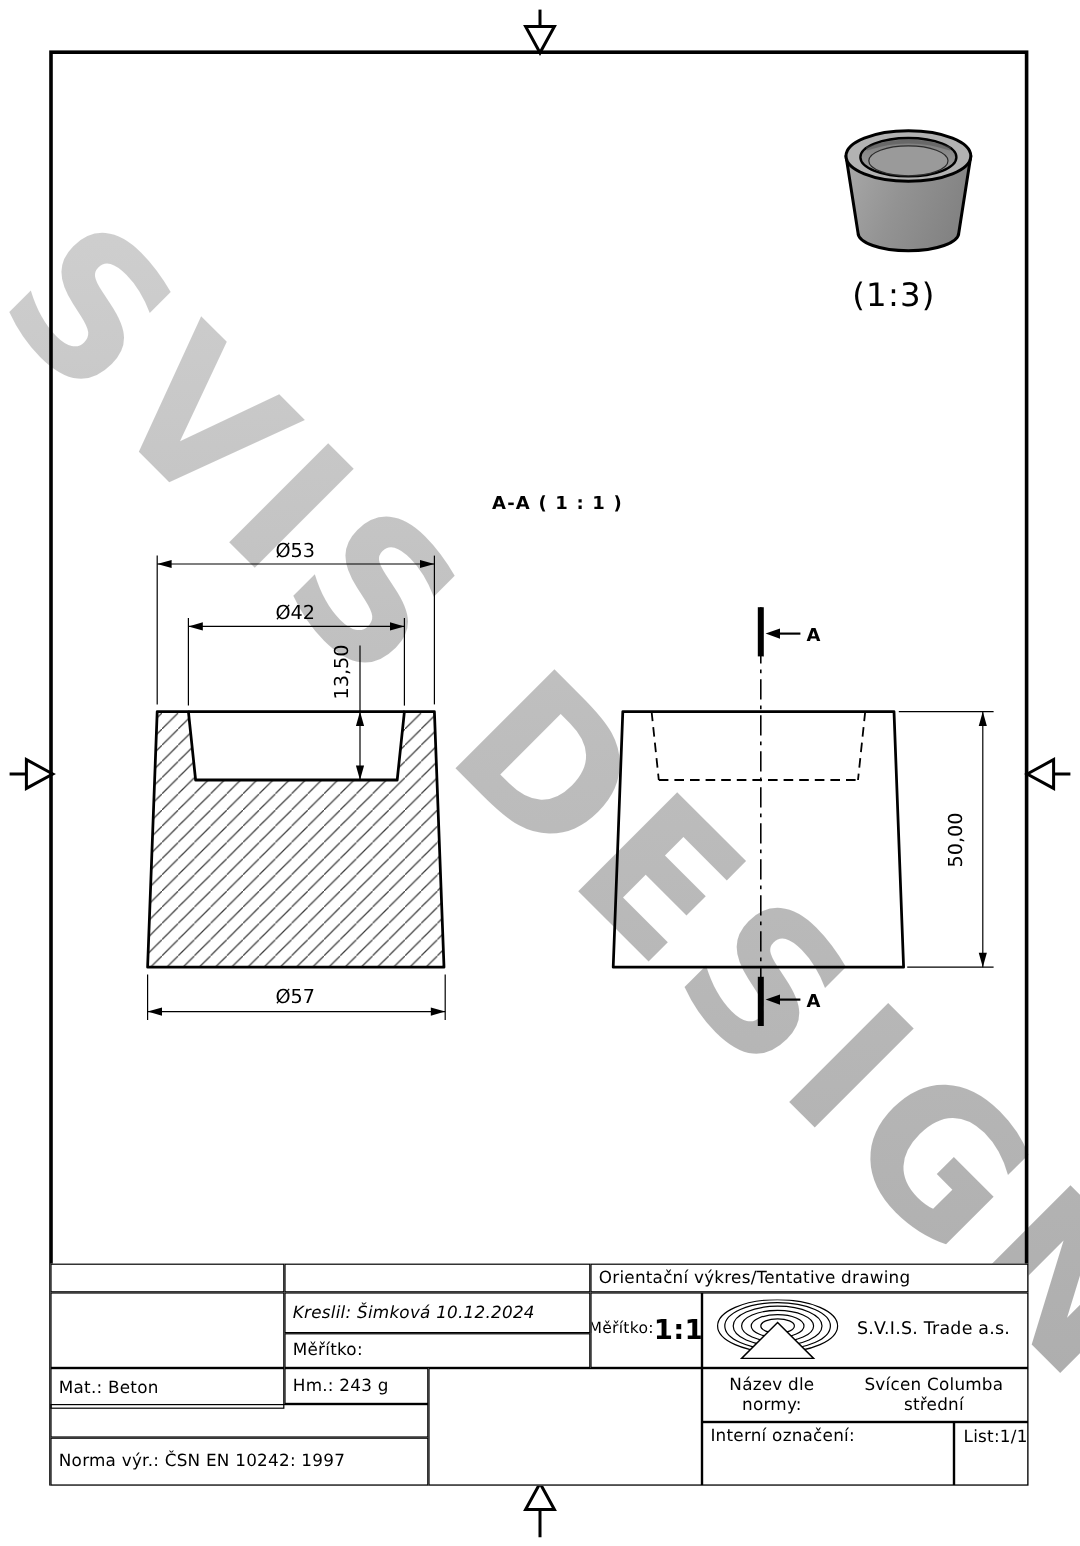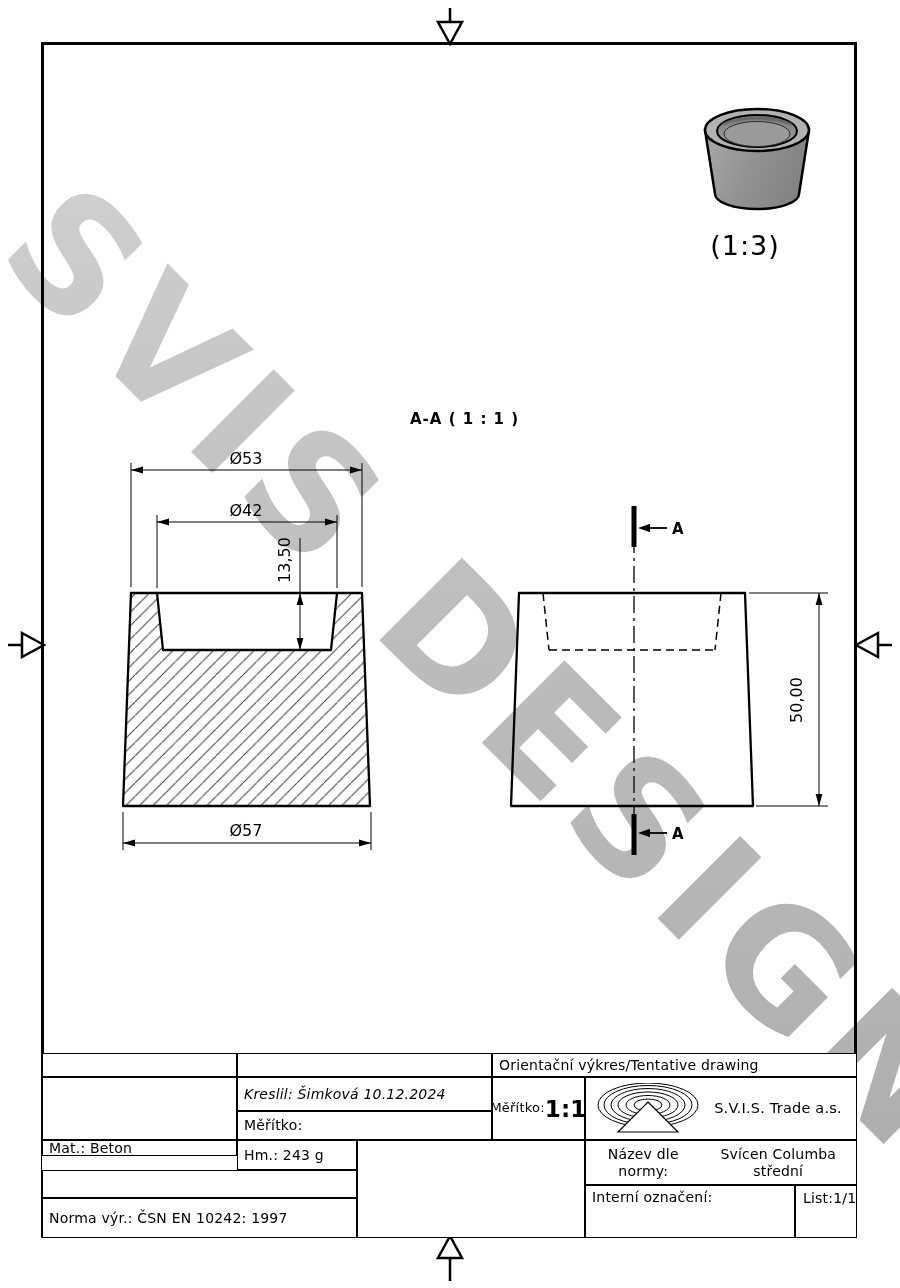--- a/index.html
+++ b/index.html
@@ -184,21 +184,21 @@
           <ellipse cx="52" cy="22" rx="30" ry="13"></ellipse>
           <ellipse cx="52" cy="22" rx="37" ry="16.5"></ellipse>
           <ellipse cx="52" cy="22" rx="44" ry="19.5"></ellipse>
           <ellipse cx="52" cy="22" rx="50" ry="22"></ellipse>
         </g>
         <polygon points="52,19 82,49 22,49" fill="#fff" stroke="#000" stroke-width="1.2"></polygon>
       </svg>
       <div class="company">S.V.I.S. Trade a.s.</div>
     </div>
 
-    <div class="cell" style="left:0;top:87px;width:195px;height:16px;">Mat.: Beton</div>
+    <div class="cell" style="left:0;top:87px;width:195px;height:34px;">Mat.: Beton</div>
     <div class="cell" style="left:195px;top:87px;width:120px;height:30px;">Hm.: 243 g</div>
     <div class="cell" style="left:0;top:117px;width:315px;height:28px;"></div>
     <div class="cell" style="left:0;top:145px;width:315px;height:40px;">Norma výr.: ČSN EN 10242: 1997</div>
     <div class="cell" style="left:315px;top:87px;width:228px;height:98px;"></div>
 
     <div class="cell col center two-line" style="left:543px;top:87px;width:272px;height:45px;">
       <div>Název dle normy:</div>
       <div>Svícen Columba střední</div>
     </div>
 

